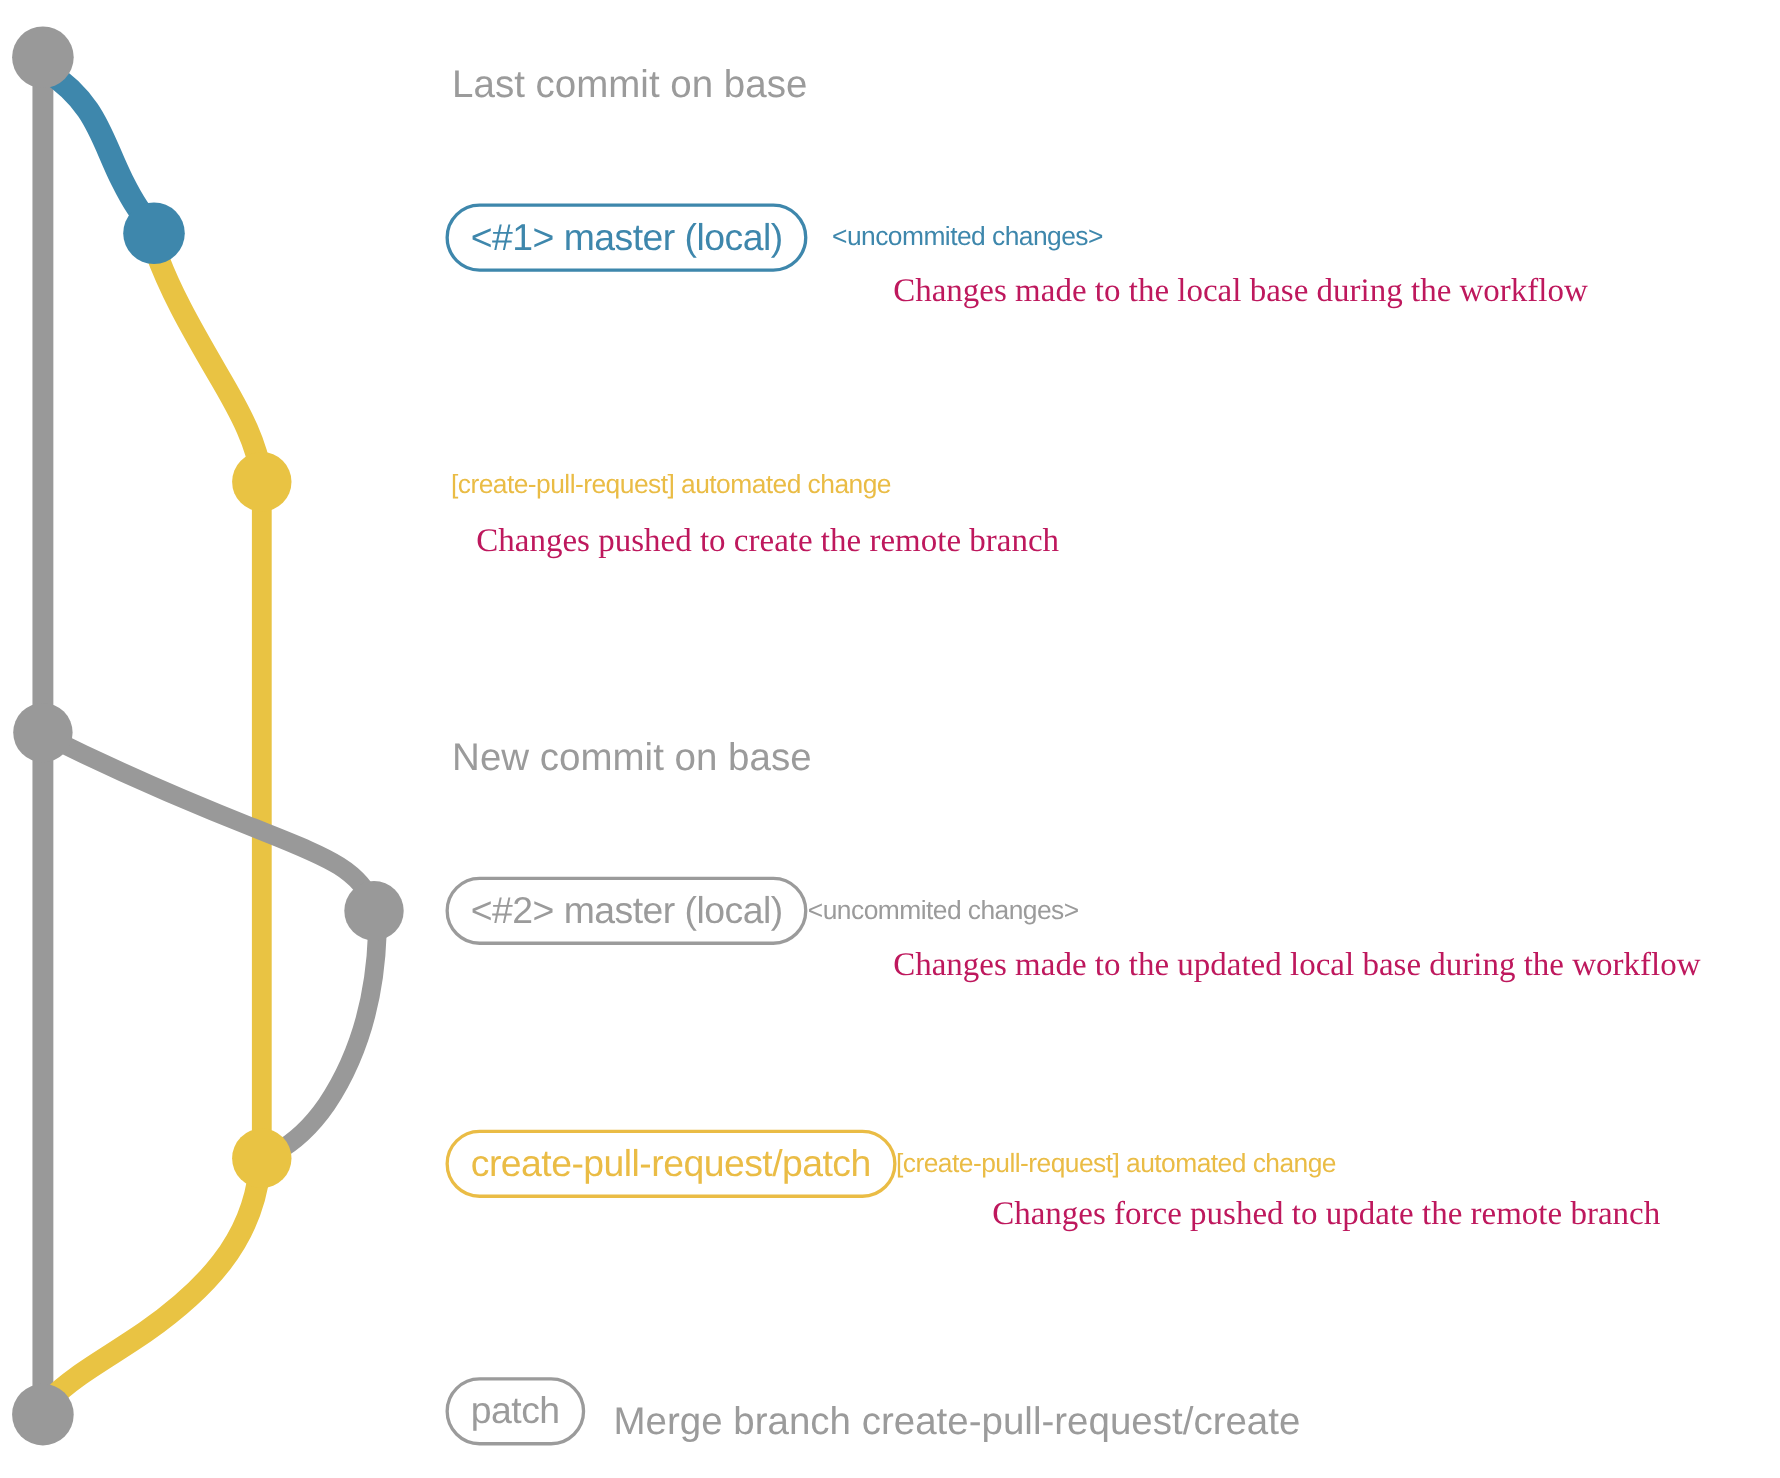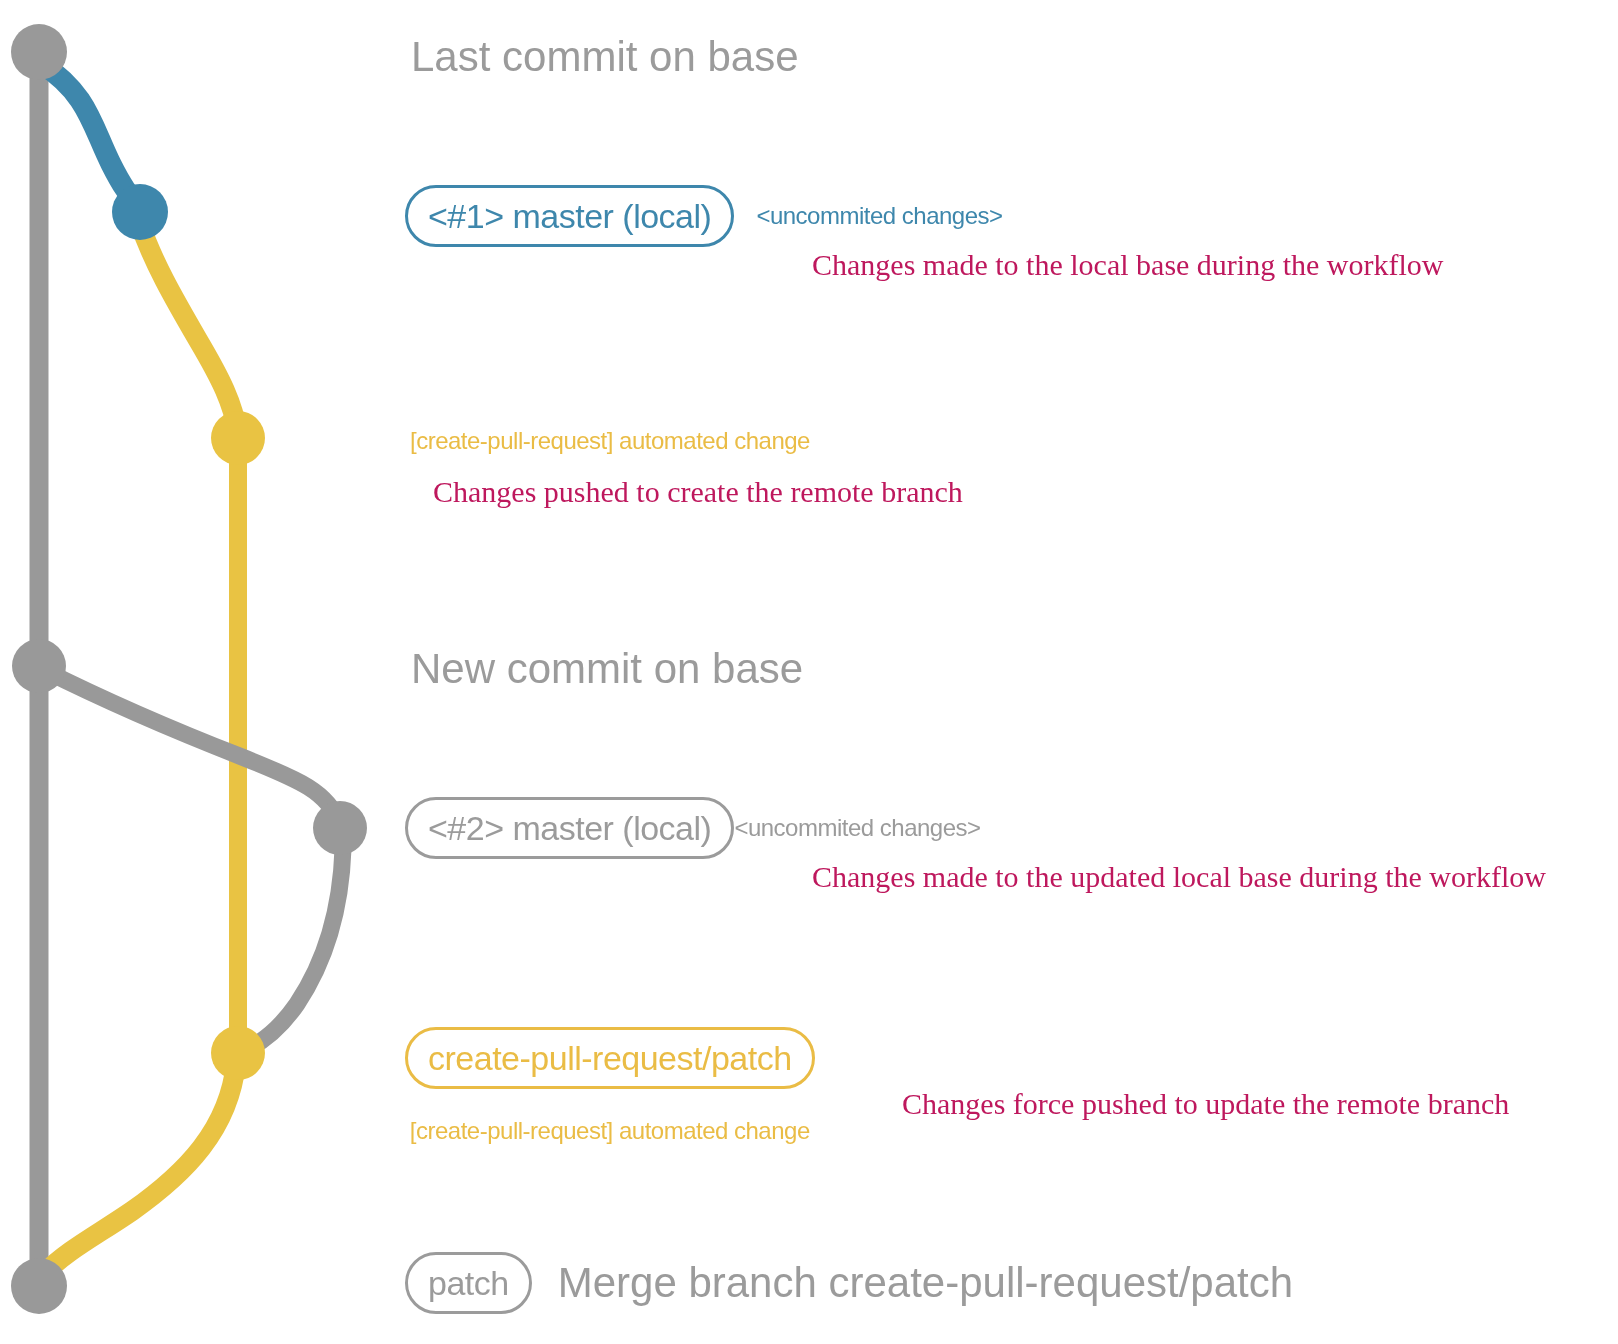--- a/index.html
+++ b/index.html
@@ -9,23 +9,24 @@
     background:#ffffff;
     overflow:hidden;
     font-family:"Liberation Sans","DejaVu Sans",sans-serif;
   }
   svg.graph{position:absolute;left:0;top:0;}
 
   .abs{position:absolute;}
   .row{position:absolute;display:flex;align-items:center;}
 
   .heading{
-    font-size:42px;line-height:42px;
+    font-size:35px;line-height:42px;
     color:var(--gray-text);
     white-space:nowrap;
+    margin-top:20px;
   }
   .label-txt{
     font-size:24px;line-height:42px;letter-spacing:-0.5px;
     white-space:nowrap;
   }
   .chip{
     display:inline-flex;align-items:center;justify-content:center;
     height:62px;box-sizing:border-box;
     padding:0 20px;
     border:3px solid currentColor;border-radius:32px;
@@ -83,24 +84,24 @@
   <div class="abs heading" style="left:411px;top:648px;">New commit on base</div>
 
   <div class="abs serif" style="left:433px;top:473px;">Changes pushed to create the remote branch</div>
 
   <div class="row" style="left:405px;top:797px;">
     <span class="chip gray">&lt;#2&gt; master (local)</span>
     <span class="label-txt gray">&lt;uncommited changes&gt;</span>
   </div>
   <div class="abs serif" style="left:812px;top:858px;">Changes made to the updated local base during the workflow</div>
 
-  <div class="row" style="left:405px;top:1027px;gap:21px;flex-direction:column;">
+  <div class="row" style="left:405px;top:1027px;gap:0;">
     <span class="chip yellow">create-pull-request/patch</span>
     <span class="label-txt yellow">[create-pull-request] automated change</span>
   </div>
   <div class="abs serif" style="left:902px;top:1085px;">Changes force pushed to update the remote branch</div>
 
   <div class="row" style="left:405px;top:1252px;gap:26px;">
     <span class="chip gray">patch</span>
-    <span class="heading">Merge branch create-pull-request/patch</span>
+    <span class="heading">Merge branch create-pull-request/create</span>
   </div>
 
 </div>
 
 </body></html>

